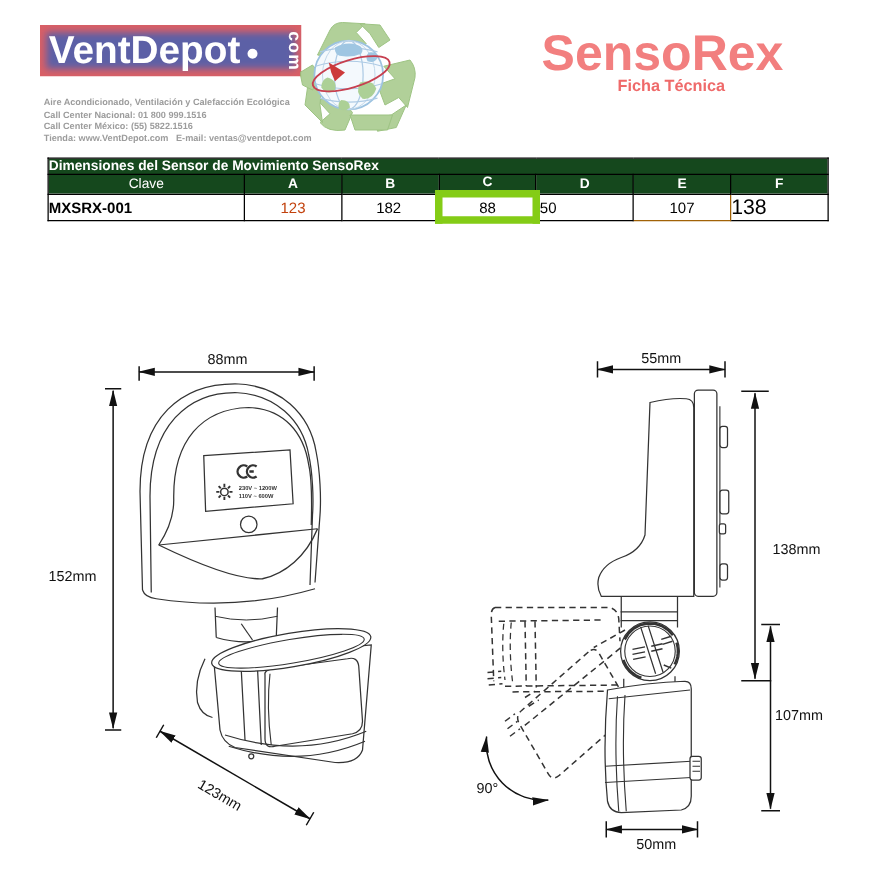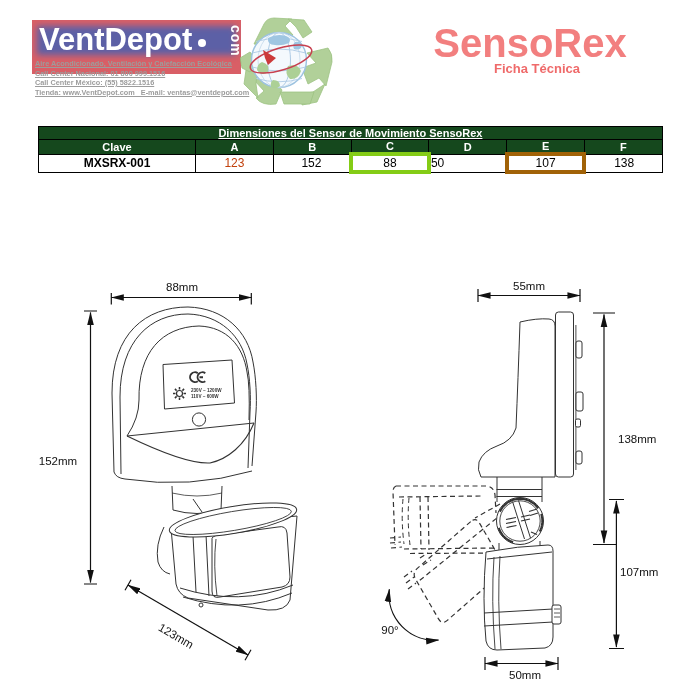--- a/index.html
+++ b/index.html
@@ -3,28 +3,28 @@
 <meta charset="utf-8">
 <style>
   html,body{margin:0;padding:0;}
   body{width:700px;height:700px;position:relative;background:#ffffff;-webkit-font-smoothing:antialiased;
        font-family:"Liberation Sans",sans-serif;overflow:hidden;}
   .abs{position:absolute;}
 </style>
 </head>
 <body>
 
-<div class="abs" style="left:32px;top:20px;width:209px;height:54px;background:#d95f66;overflow:hidden;">
+<div class="abs" style="left:32px;top:20px;width:209px;height:41px;background:#d95f66;overflow:hidden;">
   <div class="abs" style="left:5px;top:6px;width:199px;height:29px;background:#5c60a6;filter:blur(3px);"></div>
   <div class="abs" style="left:7px;top:1px;font-size:31px;font-weight:bold;color:#ffffff;line-height:38px;">VentDepot</div>
   <div class="abs" style="left:166px;top:19px;width:8px;height:8px;border-radius:50%;background:#ffffff;"></div>
   <div class="abs" style="left:212px;top:5px;font-size:14px;font-weight:bold;color:#ffffff;transform:rotate(90deg);transform-origin:left top;letter-spacing:1px;">com</div>
 </div>
 
-<div class="abs" style="left:35px;top:59px;font-size:7.3px;font-weight:bold;color:#9c9c9c;line-height:9.5px;white-space:nowrap;text-decoration:underline;">
+<div class="abs" style="left:35px;top:77px;font-size:7.3px;font-weight:bold;color:#9c9c9c;line-height:9.5px;white-space:nowrap;">
   Aire Acondicionado, Ventilación y Calefacción Ecológica<br>
   Call Center Nacional: 01 800 999.1516<br>
   Call Center México: (55) 5822.1516<br>
   Tienda: www.VentDepot.com&nbsp;&nbsp; E-mail: ventas@ventdepot.com
 </div>
 
 <svg class="abs" style="left:240px;top:10px;" width="96" height="102" viewBox="0 0 96 102">
 
   <g fill="#a9cb8e" stroke="#93bd76" stroke-width="0.8" opacity="0.9">
     <path d="M14,34 L24,14 Q27,8 34,8 L52,9 L45,16 L53,25 L40,35 L32,24 L26,36 Z"></path>
@@ -63,39 +63,39 @@
       <col style="width:157px">
       <col style="width:77.8px">
       <col style="width:77.8px">
       <col style="width:77.8px">
       <col style="width:77.8px">
       <col style="width:77.8px">
       <col style="width:77.8px">
     </colgroup>
   <tbody>
       <tr style="height:13px;background:#15481d;">
-    <td colspan="7" style="border:1px solid #000;text-align:center;color:#fff;font-size:11px;font-weight:bold;padding:0;text-decoration:underline;">Dimensiones del Sensor de Movimiento SensoRex</td>
+    <td colspan="7" style="border:1px solid #000;text-align:left;color:#fff;font-size:11px;font-weight:bold;padding:0;">Dimensiones del Sensor de Movimiento SensoRex</td>
   </tr>
   <tr style="height:13px;background:#15481d;">
-    <td style="width:156px;border:1px solid #000;text-align:center;color:#fff;font-size:11px;font-weight:bold;padding:0;">Clave</td>
+    <td style="width:156px;border:1px solid #000;text-align:center;color:#fff;font-size:11px;font-weight:normal;padding:0;">Clave</td>
     <td style="width:78px;border:1px solid #000;text-align:center;color:#fff;font-size:11px;font-weight:bold;padding:0;">A</td>
     <td style="width:78px;border:1px solid #000;text-align:center;color:#fff;font-size:11px;font-weight:bold;padding:0;">B</td>
     <td style="width:78px;border:1px solid #000;text-align:center;color:#fff;font-size:11px;font-weight:bold;padding:0;">C</td>
     <td style="width:78px;border:1px solid #000;text-align:center;color:#fff;font-size:11px;font-weight:bold;padding:0;">D</td>
     <td style="width:78px;border:1px solid #000;text-align:center;color:#fff;font-size:11px;font-weight:bold;padding:0;">E</td>
     <td style="width:78px;border:1px solid #000;text-align:center;color:#fff;font-size:11px;font-weight:bold;padding:0;">F</td>
   </tr>
   <tr style="height:13px;background:#ffffff;">
-    <td style="border:1px solid #000;text-align:center;color:#000;font-size:12px;font-weight:bold;padding:0;">MXSRX-001</td>
+    <td style="border:1px solid #000;text-align:left;color:#000;font-size:12px;font-weight:bold;padding:0;">MXSRX-001</td>
     <td style="border:1px solid #000;text-align:center;color:#c2410c;font-size:12px;padding:0;">123</td>
-    <td style="border:1px solid #000;text-align:center;color:#000;font-size:12px;padding:0;">152</td>
-    <td style="border:4px solid #84cc16;text-align:center;color:#000;font-size:12px;padding:0;">88</td>
+    <td style="border:1px solid #000;text-align:center;color:#000;font-size:12px;padding:0;">182</td>
+    <td style="border:6px solid #84cc16;text-align:center;color:#000;font-size:12px;padding:0;">88</td>
     <td style="border:1px solid #000;color:#000;font-size:12px;padding:0;">50</td>
-    <td style="border:4px solid #a16207;text-align:center;color:#000;font-size:12px;padding:0;">107</td>
-    <td style="border:1px solid #000;text-align:center;color:#000;font-size:12px;padding:0;">138</td>
+    <td style="border:1px solid #a16207;text-align:center;color:#000;font-size:12px;padding:0;">107</td>
+    <td style="border:1px solid #000;text-align:left;color:#000;font-size:17px;padding:0;">138</td>
   </tr>
 </tbody>
   </table>
 
 <svg class="abs" style="left:0;top:0;" width="700" height="700" viewBox="0 0 700 700">
 <defs>
   <marker id="ar" viewBox="0 0 10 6" refX="9.5" refY="3" markerWidth="11" markerHeight="6.6" orient="auto-start-reverse">
     <path d="M10,3 L0,0.5 L0,5.5 Z" fill="#111"></path>
   </marker>
 </defs>

